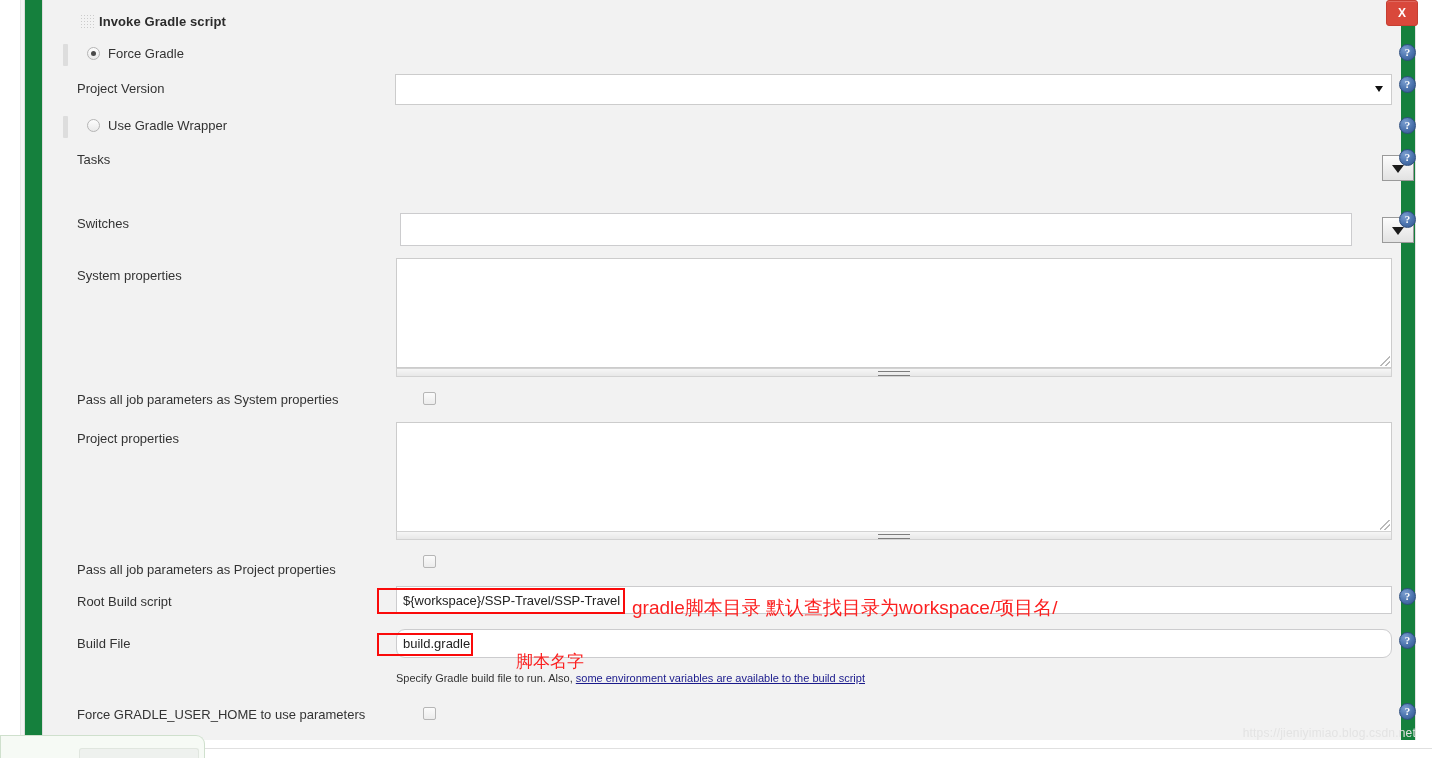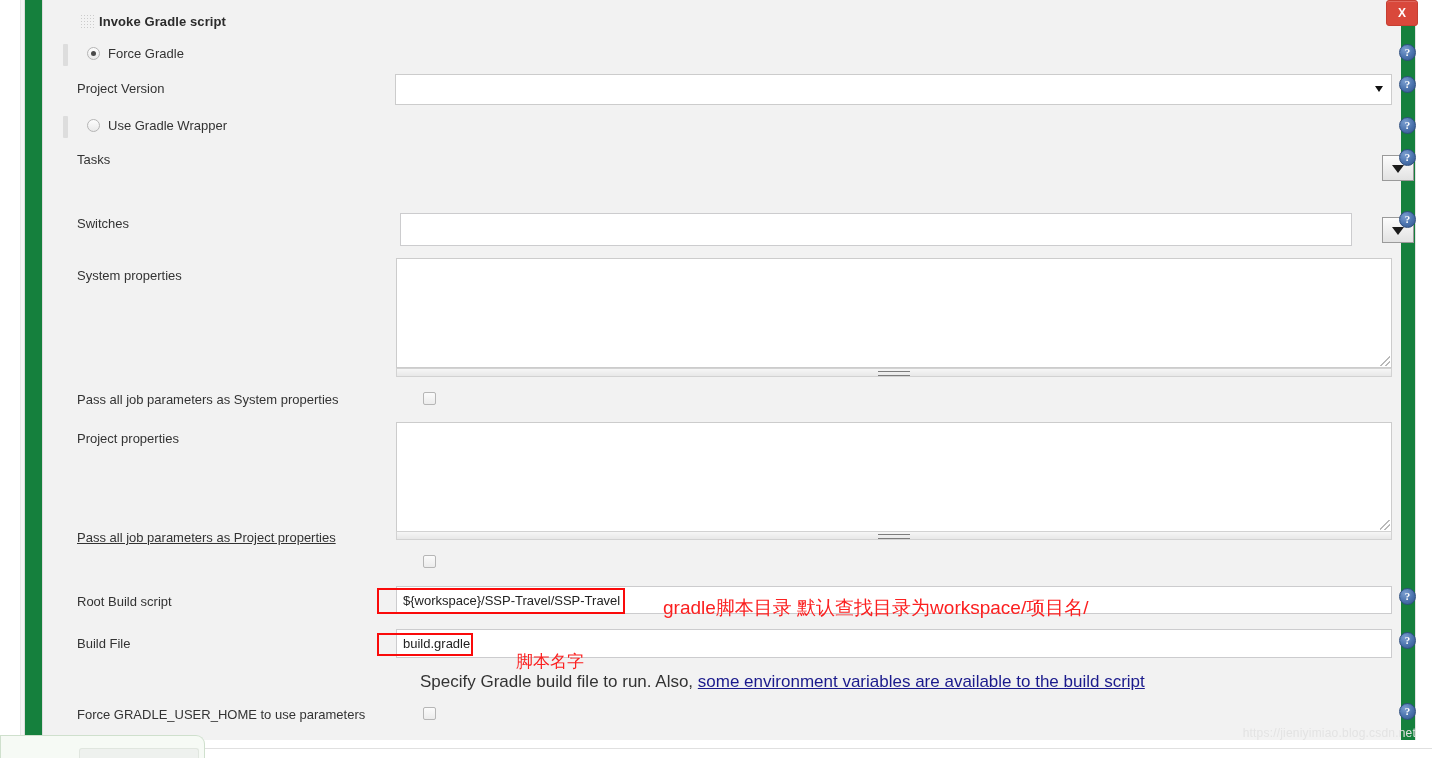--- a/index.html
+++ b/index.html
@@ -248,24 +248,23 @@
     font-size: 11px;
     font-weight: bold;
     color: #ffffff;
     line-height: 16px;
     font-family: "Liberation Serif", serif;
   }
 
   
   .helptext {
     position: absolute;
-    font-size: 17px;
+    font-size: 11px;
     color: #333;
     white-space: nowrap;
-    margin-left: 24px;
   }
   .helptext a {
     color: #1a1a8c;
     text-decoration: underline;
   }
 
   
   .anno-box {
     position: absolute;
     border: 2px solid #fa0a0a;
@@ -374,45 +373,45 @@
       <div class="ta-dragbar" style="left:353px; top:368px; width:996px;"></div>
 
       <div class="lbl" style="left:34px; top:392px;">Pass all job parameters as System properties</div>
       <div class="chk" style="left:380px; top:392px;"></div>
 
       <div class="lbl" style="left:34px; top:431px;">Project properties</div>
       <textarea class="ta" style="left: 353px; top: 422px; width: 996px; height: 110px;" placeholder=""></textarea>
       <div class="ta-grip" style="left:1337px; top:520px;"></div>
       <div class="ta-dragbar" style="left:353px; top:531px; width:996px;"></div>
 
-      <div class="lbl" style="left:34px; top:530px;text-decoration:underline;">Pass all job parameters as Project properties</div>
+      <div class="lbl" style="left:34px; top:562px;">Pass all job parameters as Project properties</div>
       <div class="chk" style="left:380px; top:555px;"></div>
 
       <div class="lbl" style="left:34px; top:594px;">Root Build script</div>
       <input class="txt plain" type="text" style="left: 353px; top: 586px; width: 996px; height: 28px;" value="${workspace}/SSP-Travel/SSP-Travel">
       <div class="help" style="left:1356px; top:588px;"></div>
 
       <div class="lbl" style="left:34px; top:636px;">Build File</div>
-      <input class="txt plain" type="text" style="left: 353px; top: 629px; width: 996px; height: 29px;" value="build.gradle">
+      <input class="txt plain" type="text" style="left: 353px; top: 629px; width: 996px; height: 29px; border-radius: 9px;" value="build.gradle">
       <div class="help" style="left:1356px; top:632px;"></div>
 
       <div class="helptext" style="left:353px; top:672px;">
         <span>Specify Gradle build file to run. Also,</span>
         <a href="#">some environment variables are available to the build script</a>
       </div>
 
       <div class="lbl" style="left:34px; top:707px;">Force GRADLE_USER_HOME to use parameters</div>
       <div class="chk" style="left:380px; top:707px;"></div>
       <div class="help" style="left:1356px; top:703px;"></div>
 
     </div>
   </div>
 
   <div class="anno-box" style="left:377px; top:588px; width:248px; height:26px;"></div>
-  <div class="anno-text" style="left:663px; top:595px;">gradle脚本目录  默认查找目录为workspace/项目名/</div>
+  <div class="anno-text" style="left:632px; top:595px;">gradle脚本目录  默认查找目录为workspace/项目名/</div>
 
   <div class="anno-box" style="left:377px; top:633px; width:96px; height:23px;"></div>
   <div class="anno-text small" style="left:516px; top:650px;">脚本名字</div>
 
   <div class="watermark">https://jieniyimiao.blog.csdn.net</div>
 
   <div id="bottom-bar">
     <div id="bottom-bar-inner"></div>
   </div>
   <div class="bottom-divider"></div>

